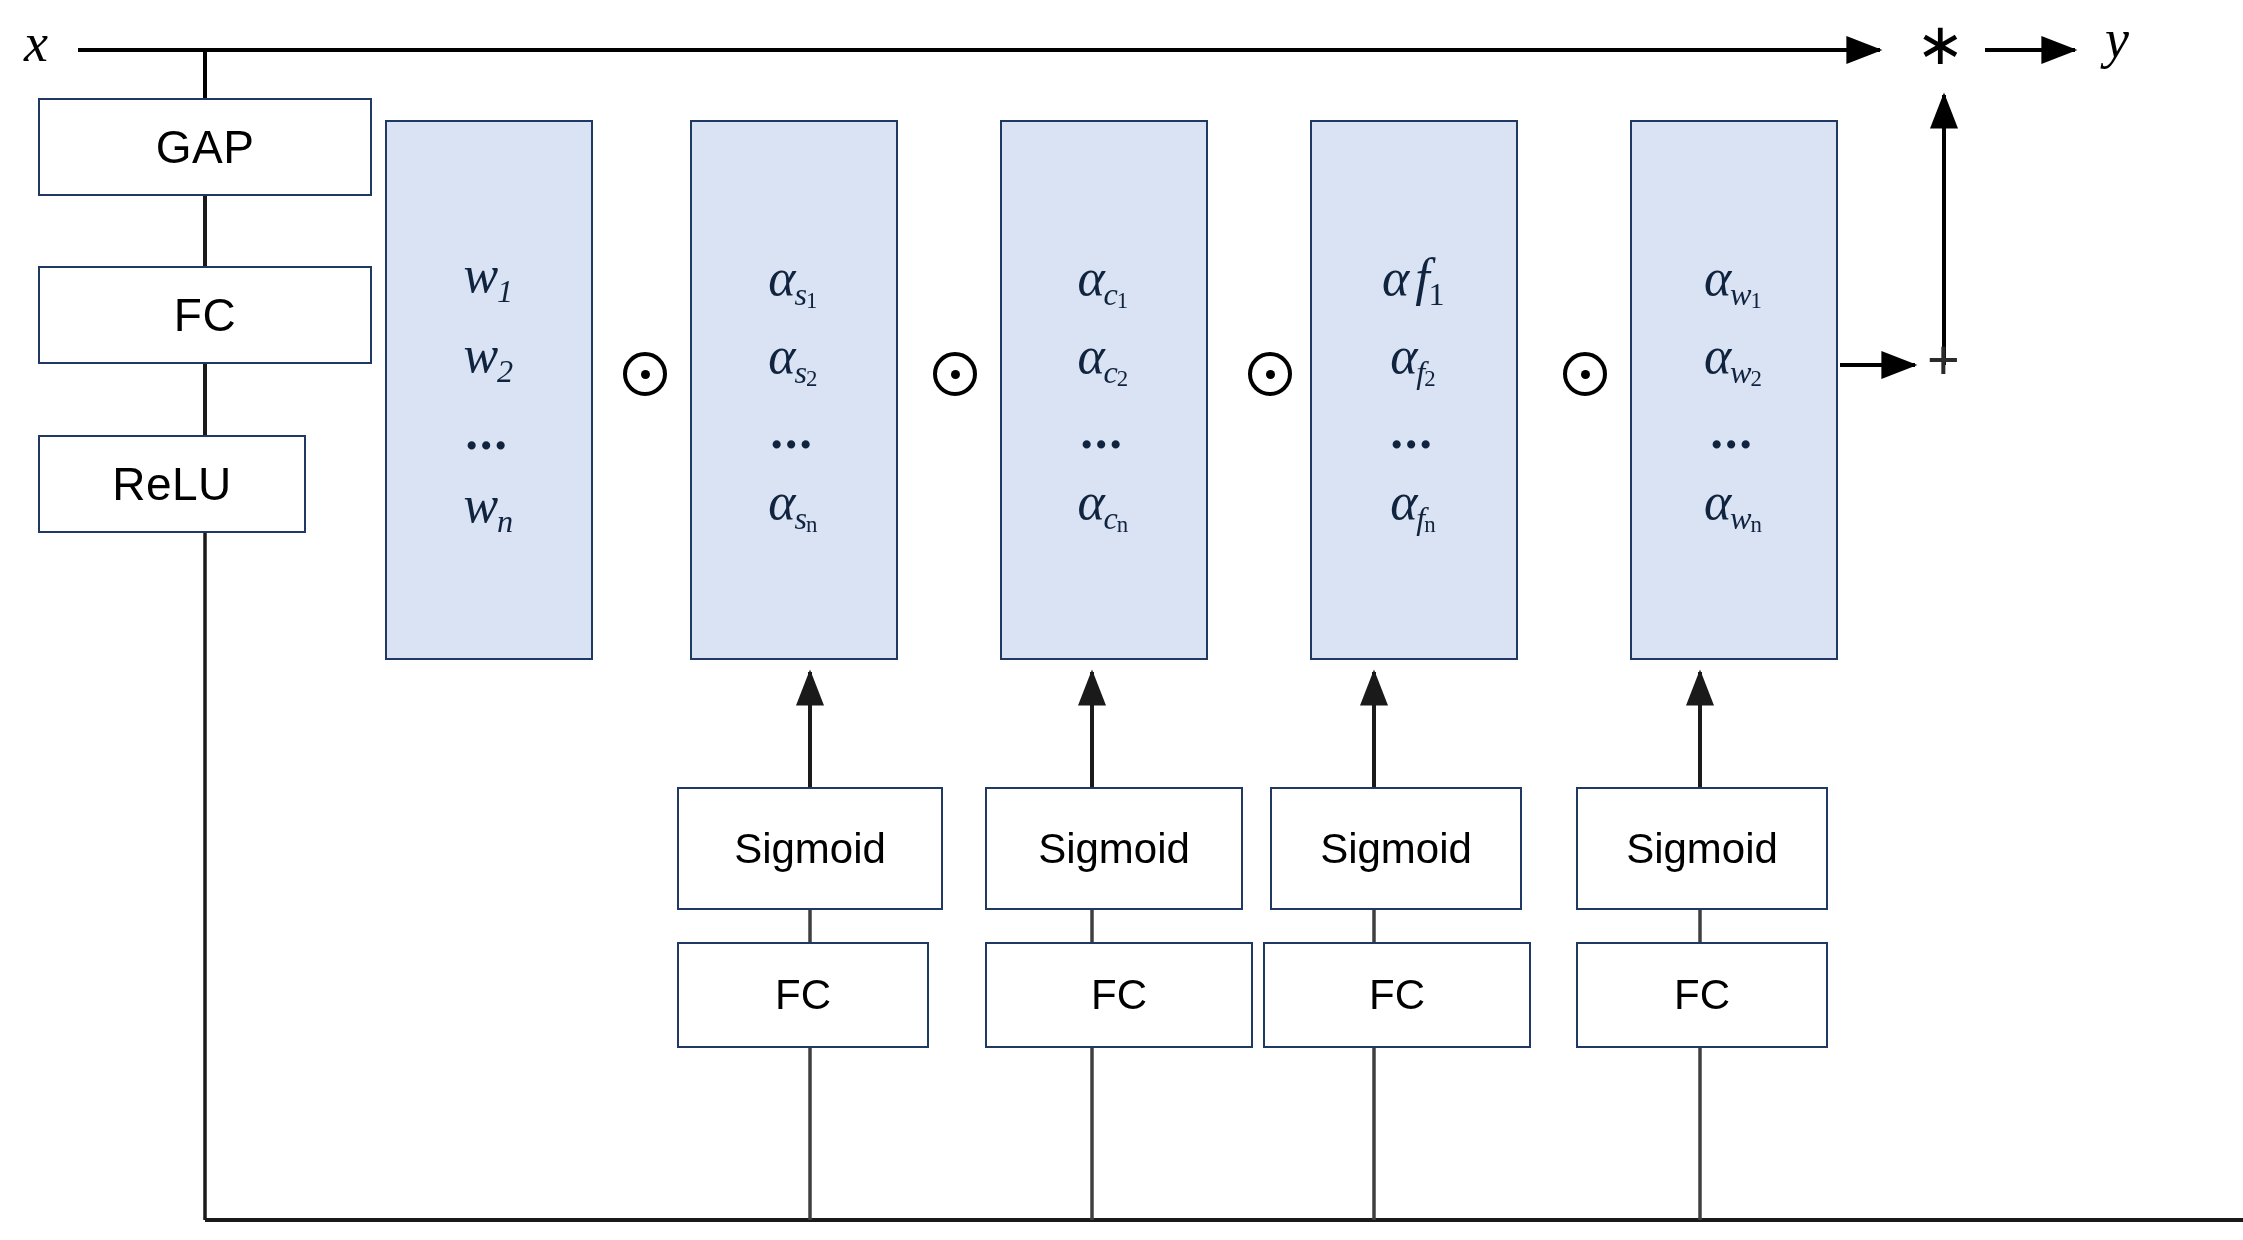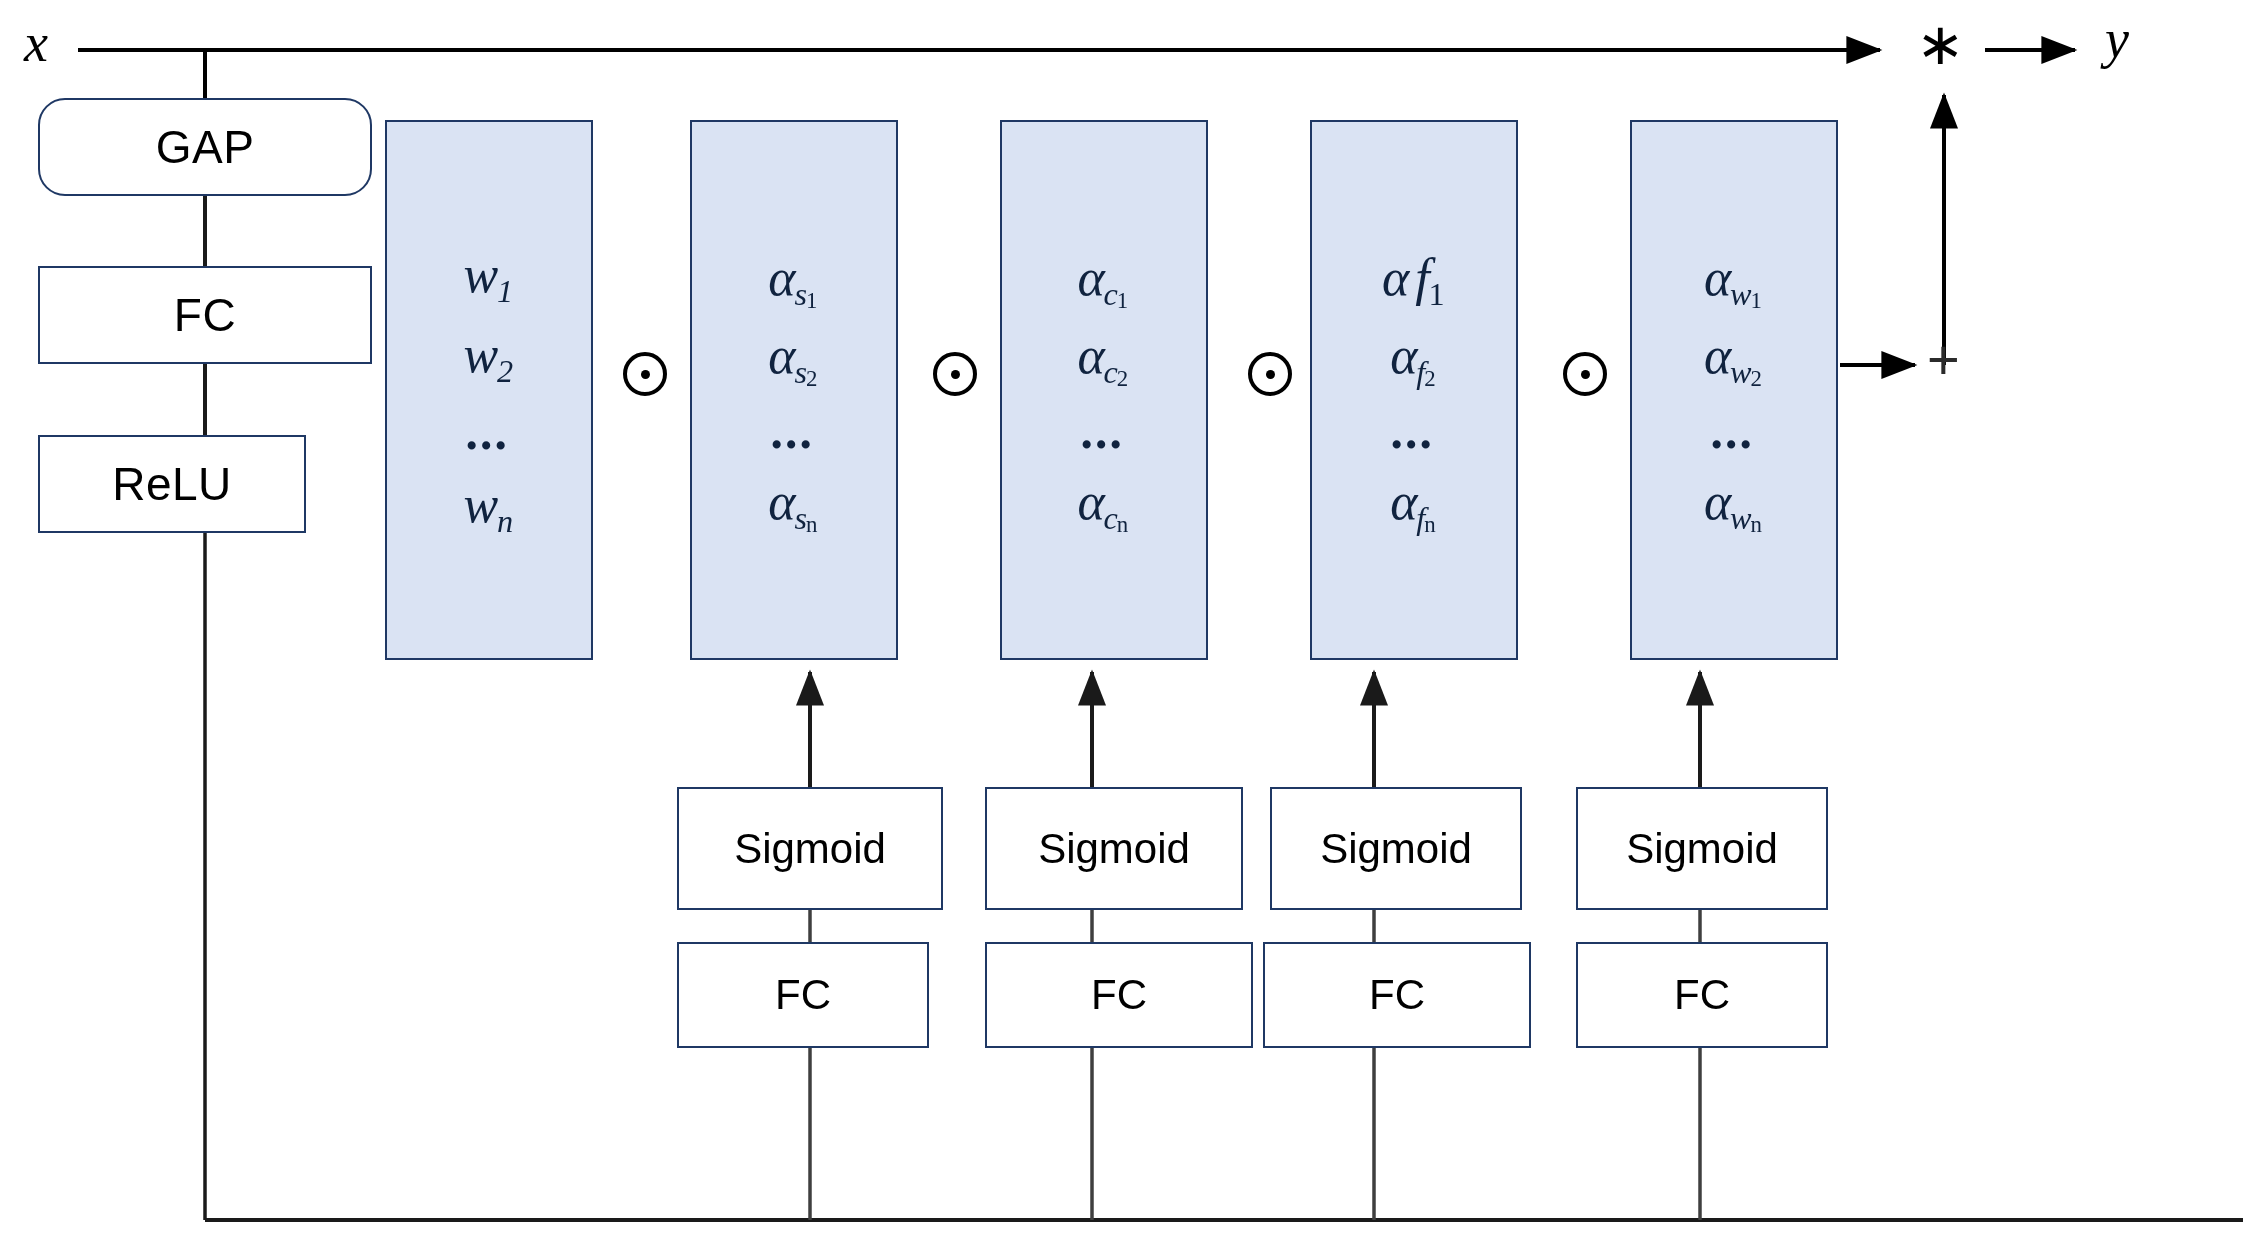--- a/index.html
+++ b/index.html
@@ -182,21 +182,21 @@
       <line x1="1700" y1="942" x2="1700" y2="910" stroke="#3f3f3f" stroke-width="3.5"></line>
       <line x1="1700" y1="787" x2="1700" y2="672" stroke="#1a1a1a" stroke-width="4" marker-end="url(#arrGray)"></line>
     </g>
   </svg>
 
   <div class="glyph ital" style="left:24px;  top:16px;">x</div>
   <div class="glyph op" style="left:1916px; top:16px;">∗</div>
   <div class="glyph ital" style="left:2105px; top:12px;">y</div>
   <div class="glyph plus" style="left:1927px; top:332px;">+</div>
 
-  <div class="box plain" style="left:38px; top:98px; width:334px; height:98px;border-radius:27px;">
+  <div class="box plain" style="left:38px; top:98px; width:334px; height:98px;">
     <span>GAP</span>
   </div>
   <div class="box plain" style="left:38px; top:266px; width:334px; height:98px;">
     <span>FC</span>
   </div>
   <div class="box plain" style="left:38px; top:435px; width:268px; height:98px;">
     <span>ReLU</span>
   </div>
 
   <div class="box blue" style="left:385px; top:120px; width:208px; height:540px;">

